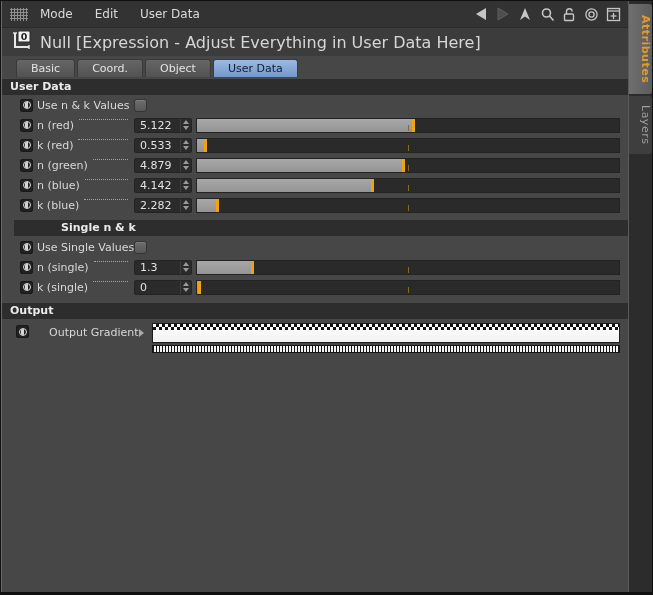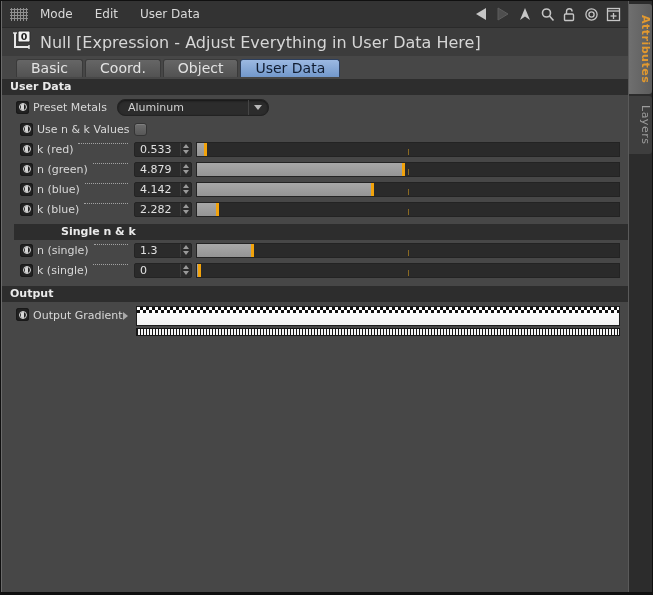--- a/index.html
+++ b/index.html
@@ -16,21 +16,21 @@
             background-size:3px 3px;cursor:grab;}
   .menu-item{color:#d9d9d9;font-size:12px;margin-right:22px;cursor:default;}
   .mb-spacer{flex:1;}
   .tool{width:18px;height:18px;display:flex;align-items:center;justify-content:center;margin-left:4px;}
   .tool svg{display:block;}
   
   .objrow{height:28px;display:flex;align-items:center;padding:0 8px;background:#3c3c3c;flex:0 0 auto;}
   .objrow .title{color:#d6d6d6;font-size:16px;margin-left:8px;white-space:nowrap;overflow:hidden;}
   
   .tabrow{height:21px;display:flex;align-items:flex-end;padding:0 0 0 14px;background:#474747;flex:0 0 auto;}
-  .tab{height:18px;line-height:17px;padding:0 14px;margin-right:2px;font-size:14px;color:#e3e3e3;
+  .tab{height:18px;line-height:17px;padding:0 14px;margin-right:2px;font-size:11px;color:#e3e3e3;
        background:linear-gradient(#666666,#525252);border-radius:3px 3px 0 0;border:1px solid #3a3a3a;
        border-bottom:none;cursor:pointer;}
   .tab.active{background:linear-gradient(#9cb9e2,#7298cb);color:#101c30;border-color:#2c3e5c;}
   
   .content{flex:1;padding:0;overflow:hidden;background:#474747;}
   .sec-header{height:16px;line-height:16px;background:#2d2d2d;color:#eaeaea;font-size:11px;
               font-weight:bold;padding:0 0 0 8px;margin:2px 0 2px 0;}
   .sec-header.inset{margin-left:12px;}
   .group-header{height:16px;line-height:16px;margin:4px 0 2px 12px;background:linear-gradient(#616161,#555555);
                 color:#f0f0f0;font-size:11px;font-weight:bold;padding-left:6px;display:flex;align-items:center;
@@ -161,44 +161,52 @@
       <span class="tab">Basic</span>
       <span class="tab">Coord.</span>
       <span class="tab">Object</span>
       <span class="tab active">User Data</span>
     </div>
 
     <div class="content">
 
       <div class="sec-header">User Data</div>
 
-      <div class="row" style="margin-top:4px;margin-bottom:6px;">
-        <span class="chip">
-            <span class="c"></span>
-          </span>
-        <span class="lbl">Preset Metals</span>
-        <span class="dropdown">
-          <span class="dval">Aluminum</span>
-          <span class="darr">
-              <i></i>
-            </span>
-        </span>
-      </div>
 
 
       <div class="row indent">
         <span class="chip">
             <span class="c"></span>
           </span>
         <span class="lblwrap">
             <span class="lbl">Use n &amp; k Values</span>
           </span>
         <span class="checkbox"></span>
       </div>
 
+      <div class="row indent">
+        <span class="chip">
+            <span class="c"></span>
+          </span>
+        <span class="lblwrap">
+            <span class="lbl">n (red)</span>
+            <span class="leader"></span>
+          </span>
+        <span class="field">
+            <span class="fval">5.122</span>
+            <span class="spin">
+              <i class="up"></i>
+              <i class="dn"></i>
+            </span>
+          </span>
+        <span class="slider">
+            <span class="fill" style="width: 51.2%;"></span>
+            <span class="midtick"></span>
+          </span>
+      </div>
 
       <div class="row indent">
         <span class="chip">
             <span class="c"></span>
           </span>
         <span class="lblwrap">
             <span class="lbl">k (red)</span>
             <span class="leader"></span>
           </span>
         <span class="field">
@@ -273,20 +281,29 @@
             </span>
           </span>
         <span class="slider">
             <span class="fill" style="width: 4.8%;"></span>
             <span class="midtick"></span>
           </span>
       </div>
 
       <div class="sec-header inset" style="margin-top:7px;padding-left:47px;">Single n &amp; k</div>
 
+      <div class="row indent" style="margin-top:3px;">
+        <span class="chip">
+            <span class="c"></span>
+          </span>
+        <span class="lblwrap">
+            <span class="lbl">Use Single Values</span>
+          </span>
+        <span class="checkbox"></span>
+      </div>
 
       <div class="row indent">
         <span class="chip">
             <span class="c"></span>
           </span>
         <span class="lblwrap">
             <span class="lbl">n (single)</span>
             <span class="leader"></span>
           </span>
         <span class="field">
@@ -322,21 +339,21 @@
             <span class="midtick"></span>
           </span>
       </div>
 
       <div class="sec-header" style="margin-top:8px;">Output</div>
 
       <div class="grad-row">
         <span class="chip" style="margin-top:2px;">
             <span class="c"></span>
           </span>
-        <span class="lbl" style="width:86px;margin-top:3px;">Output Gradient</span>
+        <span class="lbl" style="width:86px;margin-top:3px;margin-left:16px;">Output Gradient</span>
         <span class="tri-right" style="margin-top:6px;"></span>
         <span class="gradwrap">
           <span class="gradbar" style="display:block;">
               <span class="checker" style="display:block;"></span>
             </span>
           <span class="knots" style="display:block;"></span>
         </span>
       </div>
 
     </div>

